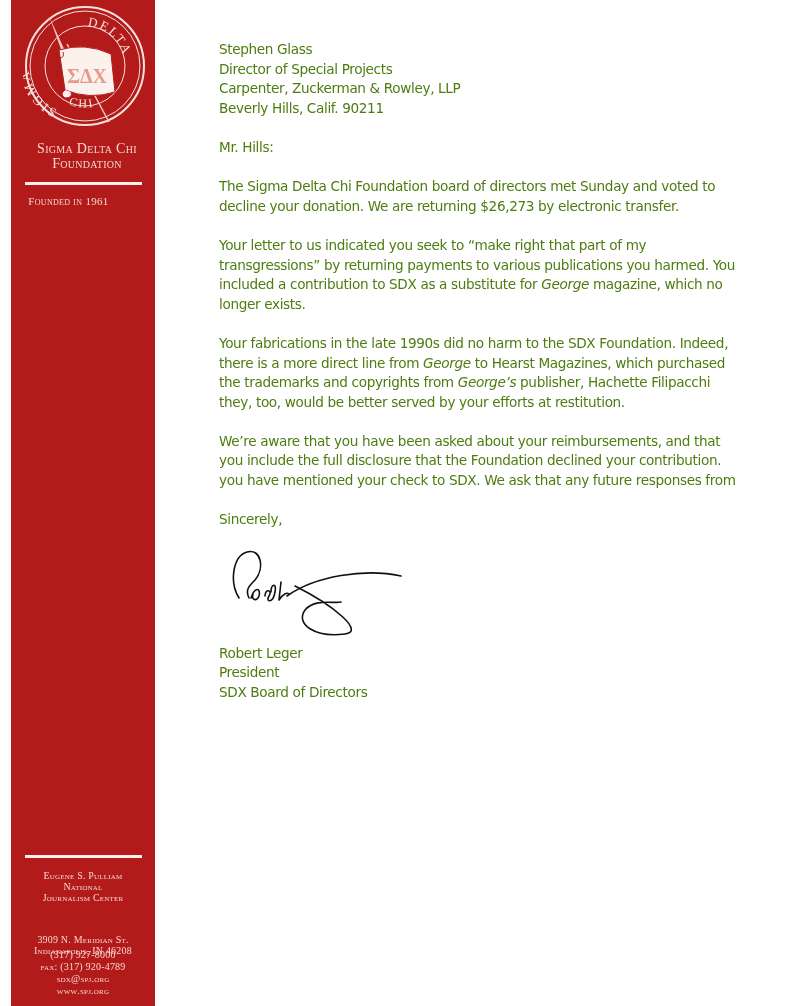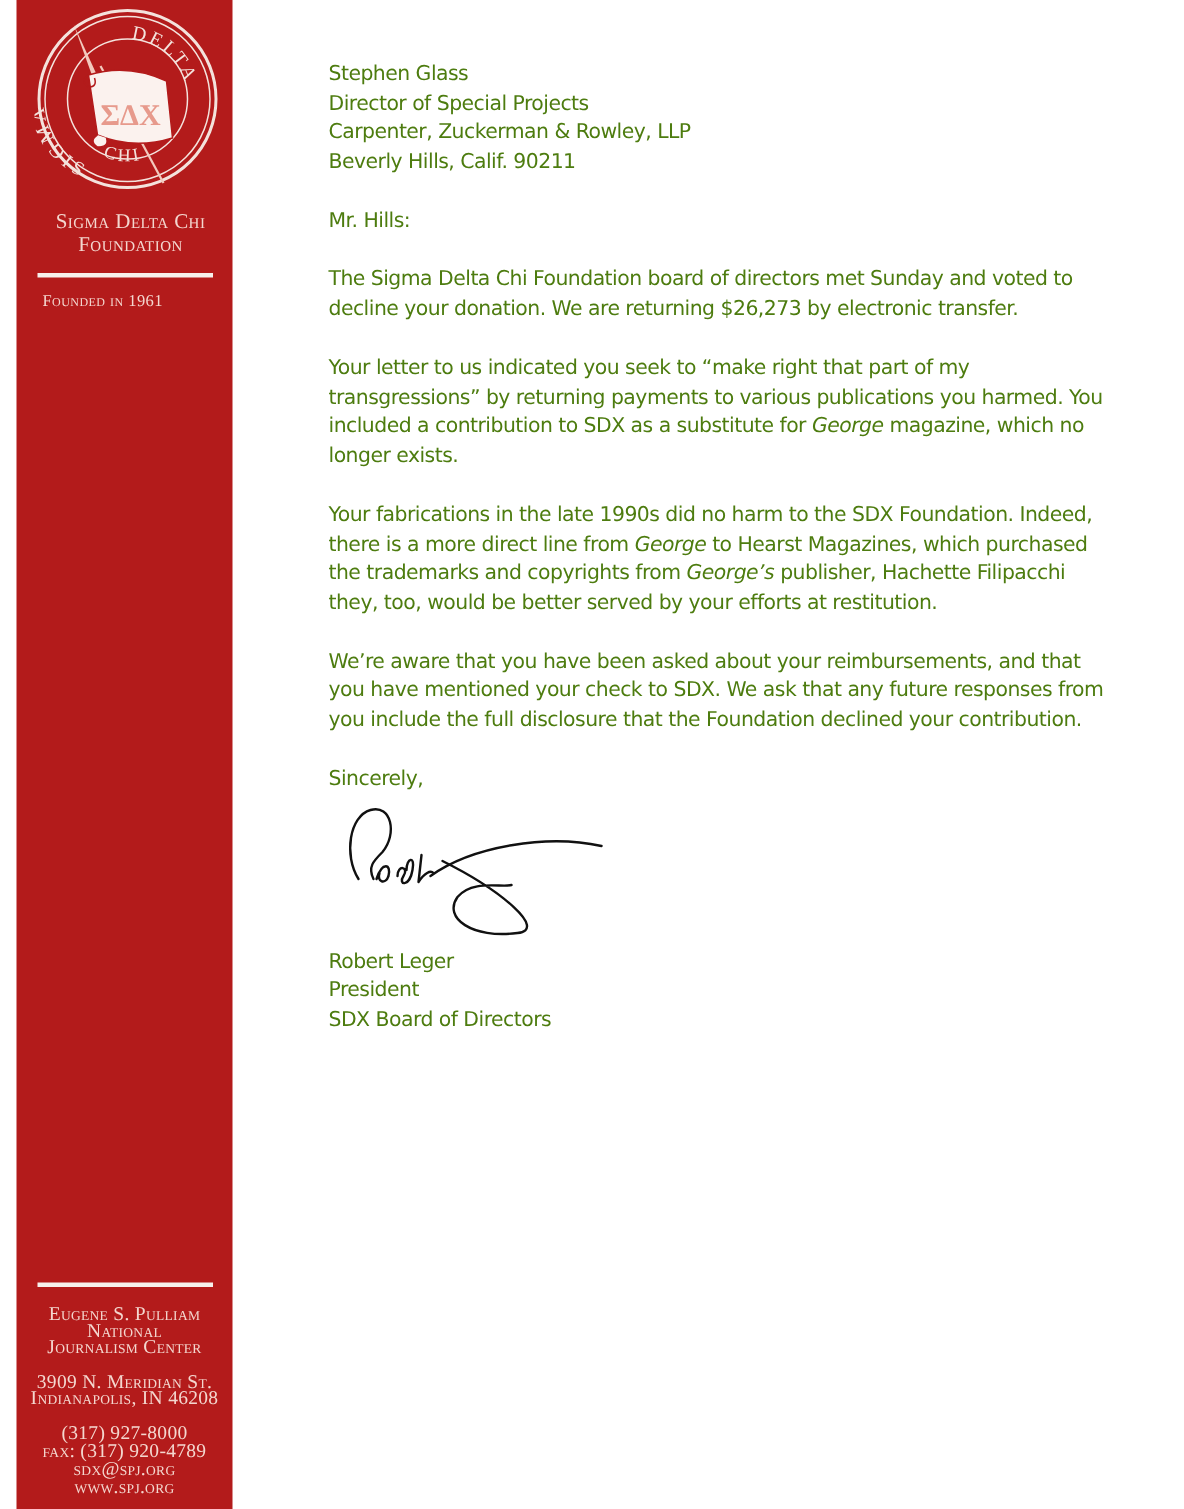--- a/index.html
+++ b/index.html
@@ -16,24 +16,24 @@
     }
     .rule { position: absolute; left: 14px; width: 117px; height: 3px; background: #f7f0ec; }
     .rule.top { top: 182px; }
     .rule.bottom { top: 855px; }
     .founded {
       position: absolute; left: 0; width: 115px; top: 195px; text-align: center;
       font-size: 11px; font-variant: small-caps; letter-spacing: 0.3px;
     }
     .footer-block {
       position: absolute; left: 0; width: 144px; text-align: center;
-      font-size: 13px; line-height: 11px; font-variant: small-caps; letter-spacing: 0.2px;
+      font-size: 10px; line-height: 11px; font-variant: small-caps; letter-spacing: 0.2px;
     }
     .footer-block.center { top: 870px; }
-    .footer-block.address { top: 915px; }
+    .footer-block.address { top: 934px; }
     .footer-block.contact { top: 949px; line-height: 12px; }
     .footer-block div { white-space: nowrap; }
 
     .letter {
       position: absolute; left: 219px; top: 40px; width: 540px;
       font-family: "DejaVu Sans", "Liberation Sans", sans-serif;
       font-size: 13.6px; line-height: 19.6px; color: #4d7c0f;
       letter-spacing: -0.35px;
     }
     .letter p { margin: 0 0 19.6px 0; }
@@ -120,24 +120,24 @@
     <span class="line">longer exists.</span>
   </p>
   <p>
     <span class="line">Your fabrications in the late 1990s did no harm to the SDX Foundation. Indeed,</span>
     <span class="line"><span>there is a more direct line from </span><em>George</em><span> to Hearst Magazines, which purchased</span></span>
     <span class="line"><span>the trademarks and copyrights from </span><em>George’s</em><span> publisher, Hachette Filipacchi</span></span>
     <span class="line">they, too, would be better served by your efforts at restitution.</span>
   </p>
   <p>
     <span class="line">We’re aware that you have been asked about your reimbursements, and that</span>
+    <span class="line">you include the full disclosure that the Foundation declined your contribution.</span>
     <span class="line">you have mentioned your check to SDX. We ask that any future responses from</span>
-    <span class="line">you include the full disclosure that the Foundation declined your contribution.</span>
   </p>
-  <p style="margin-bottom:4px">
+  <p style="margin-bottom:16px">
     <span class="line">Sincerely,</span>
   </p>
   <div class="signature">
     <svg width="180" height="92" viewBox="0 0 180 92">
       <g fill="none" stroke="#111" stroke-width="1.6" stroke-linecap="round" stroke-linejoin="round">
         <path d="M 14 52 C 4 36, 8 10, 22 6 C 36 2, 40 22, 30 34 C 24 40, 20 44, 24 52"></path>
         <path d="M 26 52 C 30 40, 36 42, 34 50 C 32 56, 26 54, 28 48"></path>
         <path d="M 40 50 C 40 42, 48 44, 44 50 C 40 56, 48 58, 50 46 C 52 36, 46 38, 46 46"></path>
         <path d="M 56 36 L 54 54 C 58 48, 62 46, 64 48"></path>
         <path d="M 62 50 C 90 30, 140 22, 176 30"></path>

